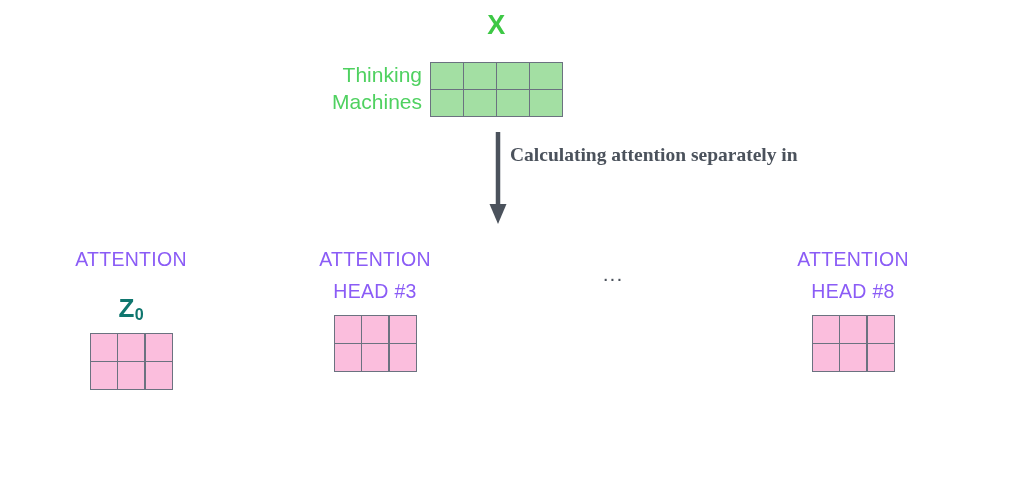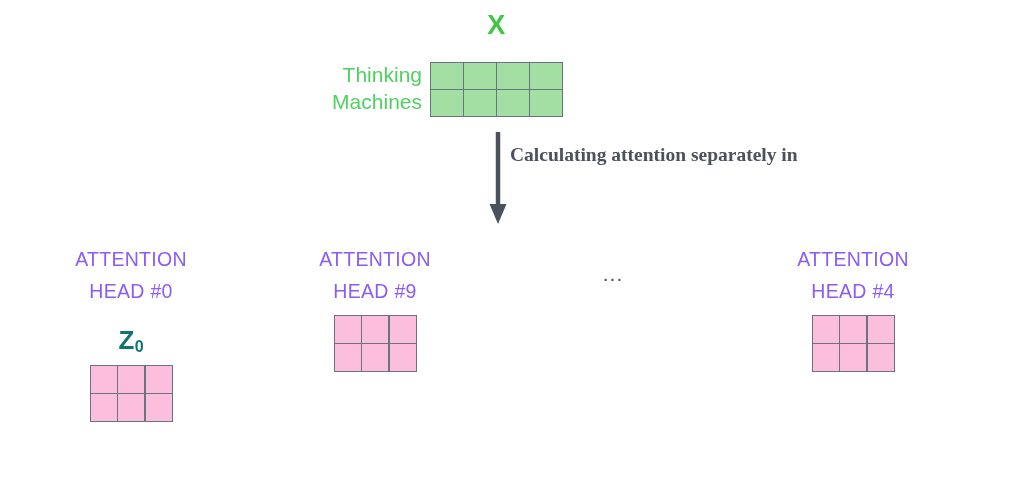--- a/index.html
+++ b/index.html
@@ -181,56 +181,55 @@
     <polygon points="9,93 0.5,73 17.5,73" fill="#4b525c"></polygon>
   </svg>
 
   <div id="flow-caption">
     <div>Calculating attention separately in</div>
   </div>
 
   <div id="head-col-0" class="head-col">
     <div class="head-title">
       <div>ATTENTION</div>
-      <div>HEAD #0</div>
     </div>
     <div class="z-label">
       <span>Z</span><sub>0</sub>
     </div>
     <div class="z-matrix">
       <div class="cell"></div>
       <div class="cell"></div>
       <div class="cell"></div>
       <div class="cell"></div>
       <div class="cell"></div>
       <div class="cell"></div>
     </div>
   </div>
 
   <div id="head-col-1" class="head-col">
     <div class="head-title">
       <div>ATTENTION</div>
-      <div>HEAD #9</div>
+      <div>HEAD #3</div>
     </div>
     <div class="z-matrix">
       <div class="cell"></div>
       <div class="cell"></div>
       <div class="cell"></div>
       <div class="cell"></div>
       <div class="cell"></div>
       <div class="cell"></div>
     </div>
   </div>
 
   <div id="ellipsis">...</div>
 
   <div id="head-col-7" class="head-col">
     <div class="head-title">
       <div>ATTENTION</div>
-      <div>HEAD #4</div>
+      <div>HEAD #8</div>
     </div>
     <div class="z-matrix">
       <div class="cell"></div>
       <div class="cell"></div>
       <div class="cell"></div>
       <div class="cell"></div>
       <div class="cell"></div>
       <div class="cell"></div>
     </div>
   </div>

